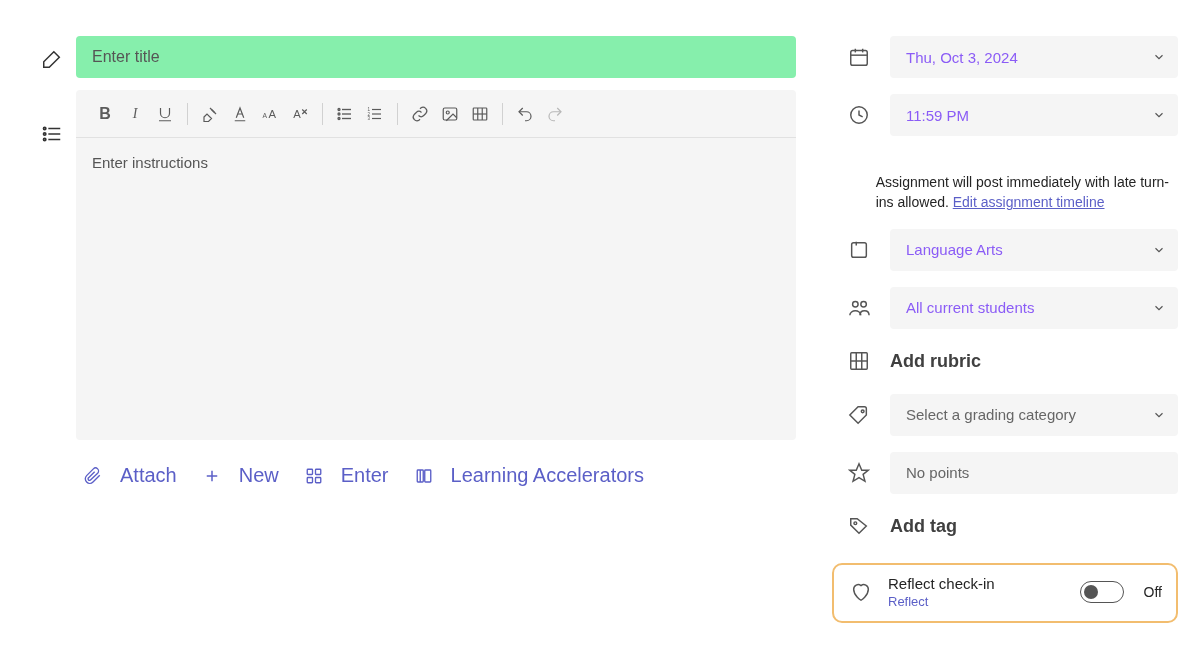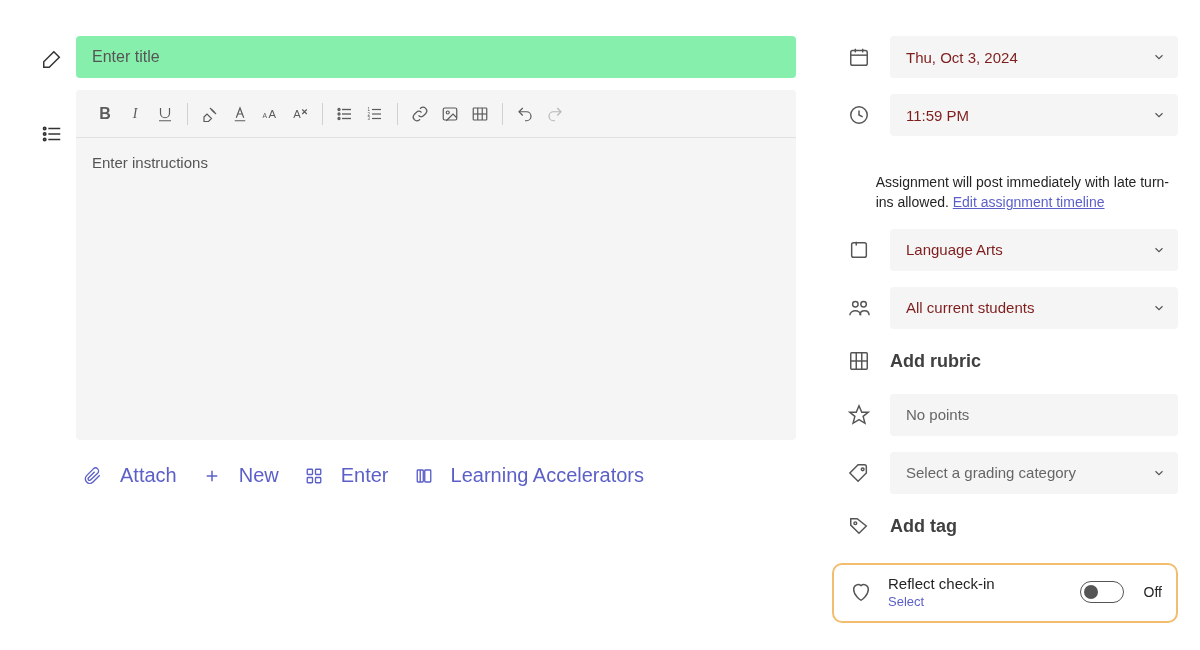--- a/index.html
+++ b/index.html
@@ -17,21 +17,21 @@
   .tb-sep { width:1px; height:22px; background:#d1d1d1; margin:0 7px; }
   .editor-body { padding:16px 16px; color:#555; font-size:15px; flex:1; }
   .action-row { display:flex; gap:26px; padding:24px 8px 0 8px; }
   .action-item { display:flex; align-items:center; gap:18px; color:#5b5fc7; font-size:20px; cursor:pointer; font-weight:500; }
   .action-item svg, .action-item .glyph { width:18px; height:18px; stroke:#5b5fc7; }
   .right-col { flex:0 0 336px; display:flex; flex-direction:column; gap:16px; }
   .sb-row { display:flex; align-items:center; gap:14px; }
   .sb-icon { width:34px; display:flex; justify-content:center; color:#555; }
   .sb-icon svg { width:22px; height:22px; }
   .sb-ctrl { flex:1; }
-  .select { background:#f5f5f5; border-radius:4px; height:42px; display:flex; align-items:center; justify-content:space-between; padding:0 12px 0 16px; font-size:15px; color:#7f1d1d; cursor:pointer; }
+  .select { background:#f5f5f5; border-radius:4px; height:42px; display:flex; align-items:center; justify-content:space-between; padding:0 12px 0 16px; font-size:15px; color:#8b5cf6; cursor:pointer; }
   .select.placeholder { color:#666; }
   .chev { width:14px; height:14px; color:#555; }
   .plain { height:42px; display:flex; align-items:center; background:#f5f5f5; border-radius:4px; padding:0 16px; font-size:15px; color:#666; }
   .linkish { color:#404040; font-size:18px; font-weight:600; padding:6px 0; display:inline-block; cursor:pointer;text-align:center; }
   .note { font-size:14px; color:#242424; line-height:1.45; padding-left:0;margin-top:20px; }
   .note a { color:#5b5fc7; text-decoration:underline; cursor:pointer; }
   .note-row { display:flex; gap:14px; }
   .note-row .spacer { width:34px; }
   .reflect-box { border:2px solid #f2bd6f; border-radius:10px; padding:10px 14px 12px 10px; display:flex; align-items:center; gap:10px; margin-top:4px; margin-left:-10px; }
   .reflect-text { flex:1; display:flex; flex-direction:column; gap:2px; }
@@ -278,60 +278,60 @@
           <line x1="9" y1="3" x2="9" y2="21"></line>
           <line x1="15" y1="3" x2="15" y2="21"></line>
         </svg>
       </span>
     <div class="sb-ctrl"><span class="linkish">Add rubric</span></div>
   </div>
 
   <div class="sb-row">
     <span class="sb-icon">
         <svg viewBox="0 0 24 24" fill="none" stroke="currentColor" stroke-width="1.6">
-          <polygon points="12 2 15 9 22 9 16.5 13.5 18.5 21 12 17 5.5 21 7.5 13.5 2 9 9 9"></polygon>
-        </svg>
-      </span>
-    <div class="sb-ctrl plain">No points</div>
-  </div>
-
-  <div class="sb-row">
-    <span class="sb-icon">
-        <svg viewBox="0 0 24 24" fill="none" stroke="currentColor" stroke-width="1.6">
           <path d="M11 3h7a2 2 0 0 1 2 2v7l-9 9-9-9 9-9z"></path>
           <circle cx="16" cy="8" r="1.5"></circle>
         </svg>
       </span>
     <div class="sb-ctrl select placeholder">
       <span>Select a grading category</span>
       <svg class="chev" viewBox="0 0 24 24" fill="none" stroke="currentColor" stroke-width="2">
           <polyline points="6 9 12 15 18 9"></polyline>
         </svg>
     </div>
   </div>
 
   <div class="sb-row">
     <span class="sb-icon">
         <svg viewBox="0 0 24 24" fill="none" stroke="currentColor" stroke-width="1.6">
+          <polygon points="12 2 15 9 22 9 16.5 13.5 18.5 21 12 17 5.5 21 7.5 13.5 2 9 9 9"></polygon>
+        </svg>
+      </span>
+    <div class="sb-ctrl plain">No points</div>
+  </div>
+
+  <div class="sb-row">
+    <span class="sb-icon">
+        <svg viewBox="0 0 24 24" fill="none" stroke="currentColor" stroke-width="1.6">
           <path d="M20 12l-8 8-9-9V4h7l10 8z"></path>
           <circle cx="8" cy="9" r="1.5"></circle>
         </svg>
       </span>
     <div class="sb-ctrl"><span class="linkish">Add tag</span></div>
   </div>
 
   <div class="reflect-box">
     <span class="sb-icon">
         <svg viewBox="0 0 24 24" fill="none" stroke="#555" stroke-width="1.6">
           <path d="M12 21s-8-5-8-12a5 5 0 0 1 8-4 5 5 0 0 1 8 4c0 7-8 12-8 12z"></path>
         </svg>
       </span>
     <div class="reflect-text">
       <span class="reflect-title">Reflect check-in</span>
-      <span class="reflect-sub">Select</span>
+      <span class="reflect-sub">Reflect</span>
     </div>
     <div class="switch-wrap">
       <div class="switch">
           <div class="knob"></div>
         </div>
       <span>Off</span>
     </div>
   </div>
 
 </div>

